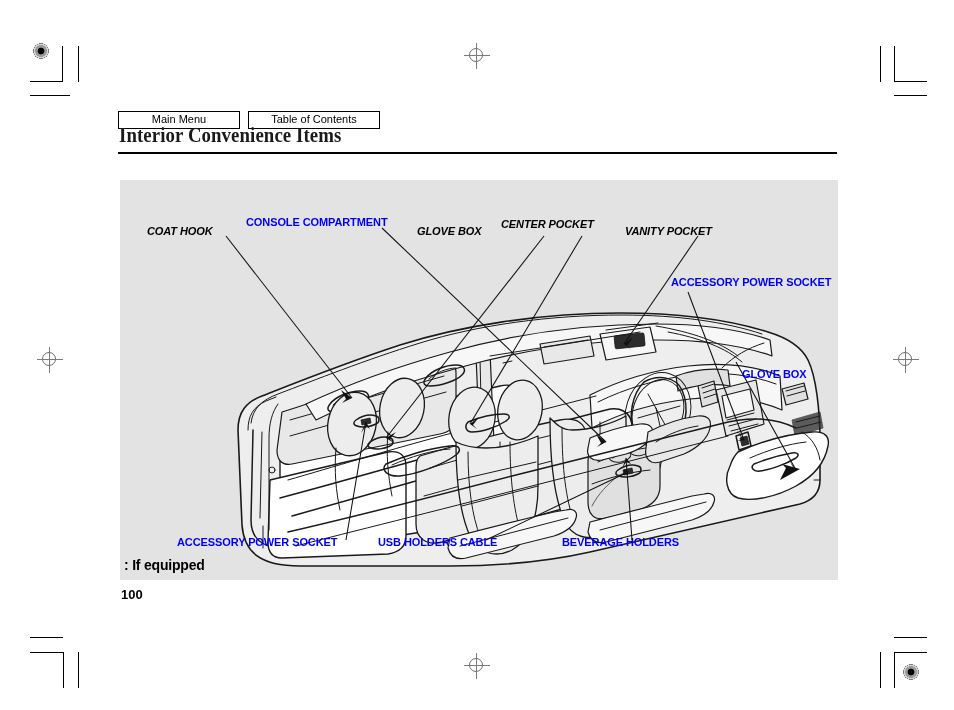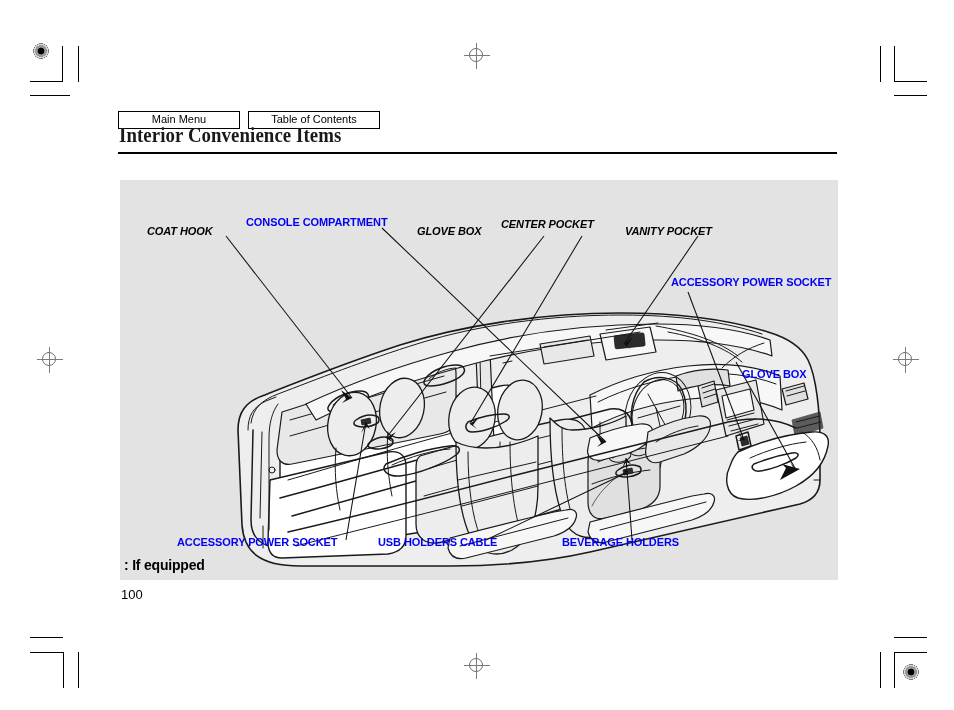--- a/index.html
+++ b/index.html
@@ -141,21 +141,21 @@
     font-size: 14px;
     color: #000;
     letter-spacing: -0.2px;
   }
 
   .page-number {
     position: absolute;
     left: 121px;
     top: 587px;
     font-family: "Liberation Sans", sans-serif;
-    font-weight: normal;
+    font-weight: bold;
     font-size: 13px;
     color: #000;
   }
 </style>
 </head>
 <body>
 
 <div>
   <div class="bullseye" style="left:30px; top:40px;"></div>
   <div class="crop" style="left:62px; top:46px; width:1px; height:36px;"></div>

